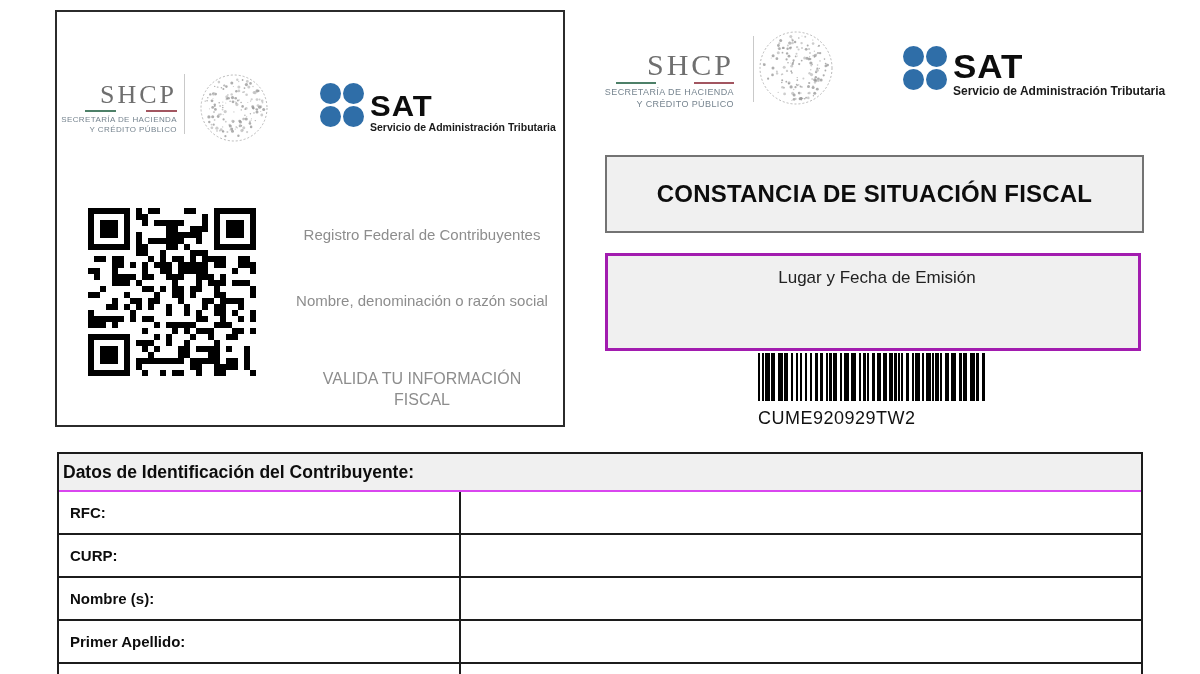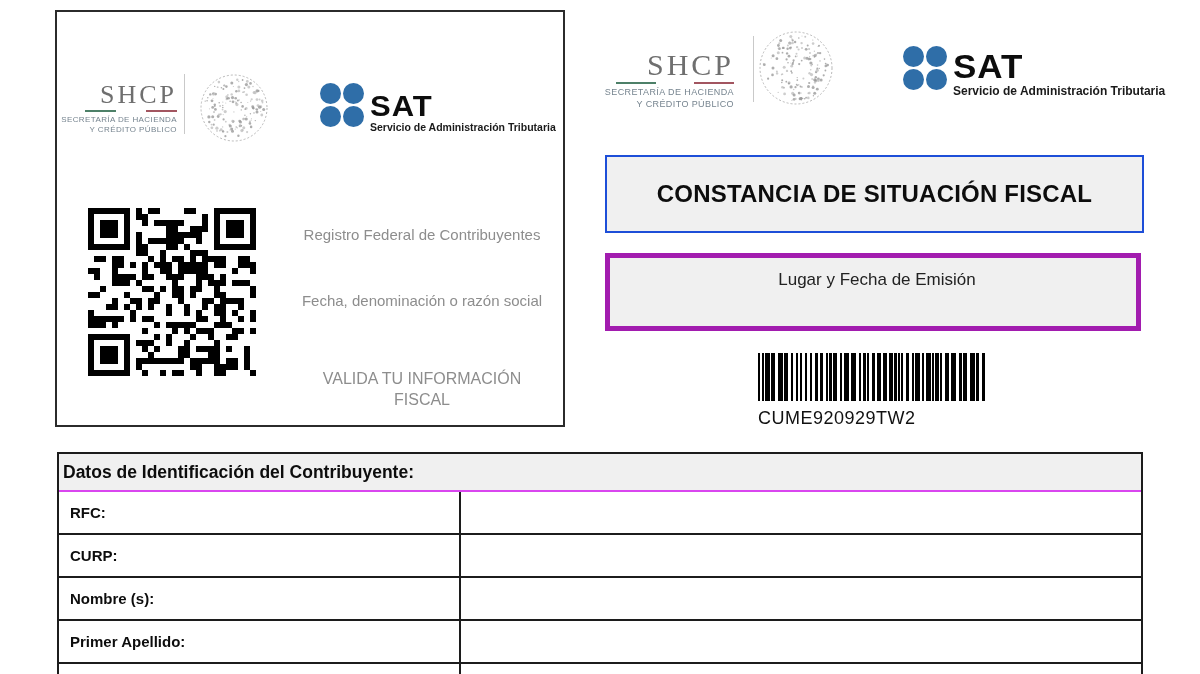--- a/index.html
+++ b/index.html
@@ -39,27 +39,27 @@
   .sat-dot{border-radius:50%;}
   .sat-textcol{display:flex;flex-direction:column;margin-left:6px;}
   .sat-wordmark{font-weight:bold;color:#0d0d0d;line-height:.85;letter-spacing:1px;transform:scaleY(.95);}
   .sat-caption{font-weight:bold;color:#1a1a1a;white-space:nowrap;}
 
   .qr-caption{color:#8d8d8d;text-align:center;line-height:1.3;}
 
   
   .constancia-box{
     left:605px;top:155px;width:535px;height:74px;
-    background:#f0f0f0;border:2px solid #1d4ed8;
+    background:#f0f0f0;border:2px solid #737373;
     display:flex;align-items:center;justify-content:center;
     font-weight:bold;font-size:24px;letter-spacing:.2px;color:#0d0d0d;
   }
   .lugar-box{
-    left:605px;top:253px;width:536px;height:78px;
-    background:#f0f0f0;border:5px solid #a21caf;
+    left:605px;top:253px;width:536px;height:98px;
+    background:#f0f0f0;border:3px solid #a21caf;
     text-align:center;font-size:17px;color:#222;padding-top:12px;box-sizing:border-box;padding-left:8px;
   }
   .barcode-wrap{left:758px;top:353px;width:228px;text-align:left;}
   .barcode-text{font-size:18px;color:#111;letter-spacing:.5px;margin-top:1px;}
 
   
   .datos-table{
     left:57px;top:452px;width:1086px;
     border:2px solid #1c1c1c;box-sizing:border-box;background:#fff;
   }
@@ -527,21 +527,21 @@
       <rect x="12" y="12" width="18" height="18" fill="#000"></rect>
       <rect x="126" y="0" width="42" height="42" fill="#000"></rect>
       <rect x="132" y="6" width="30" height="30" fill="#fff"></rect>
       <rect x="138" y="12" width="18" height="18" fill="#000"></rect>
       <rect x="0" y="126" width="42" height="42" fill="#000"></rect>
       <rect x="6" y="132" width="30" height="30" fill="#fff"></rect>
       <rect x="12" y="138" width="18" height="18" fill="#000"></rect>
     </svg>
 
   <div class="abs qr-caption" style="left:210px;top:213px;width:310px;font-size:15px;">Registro Federal de Contribuyentes</div>
-  <div class="abs qr-caption" style="left:210px;top:279px;width:310px;font-size:15px;">Fecha, denominación o razón social</div>
+  <div class="abs qr-caption" style="left:210px;top:279px;width:310px;font-size:15px;">Nombre, denominación o razón social</div>
   <div class="abs qr-caption" style="left:210px;top:357px;width:310px;font-size:16px;">
     <div>VALIDA TU INFORMACIÓN</div>
     <div>FISCAL</div>
   </div>
 </section>
 
 <header>
   <div class="abs shcp-block" style="left:616px;top:50px;width:118px;">
     <div class="shcp-acronym" style="font-size:30px;">SHCP</div>
     <div class="flag-line"></div>

